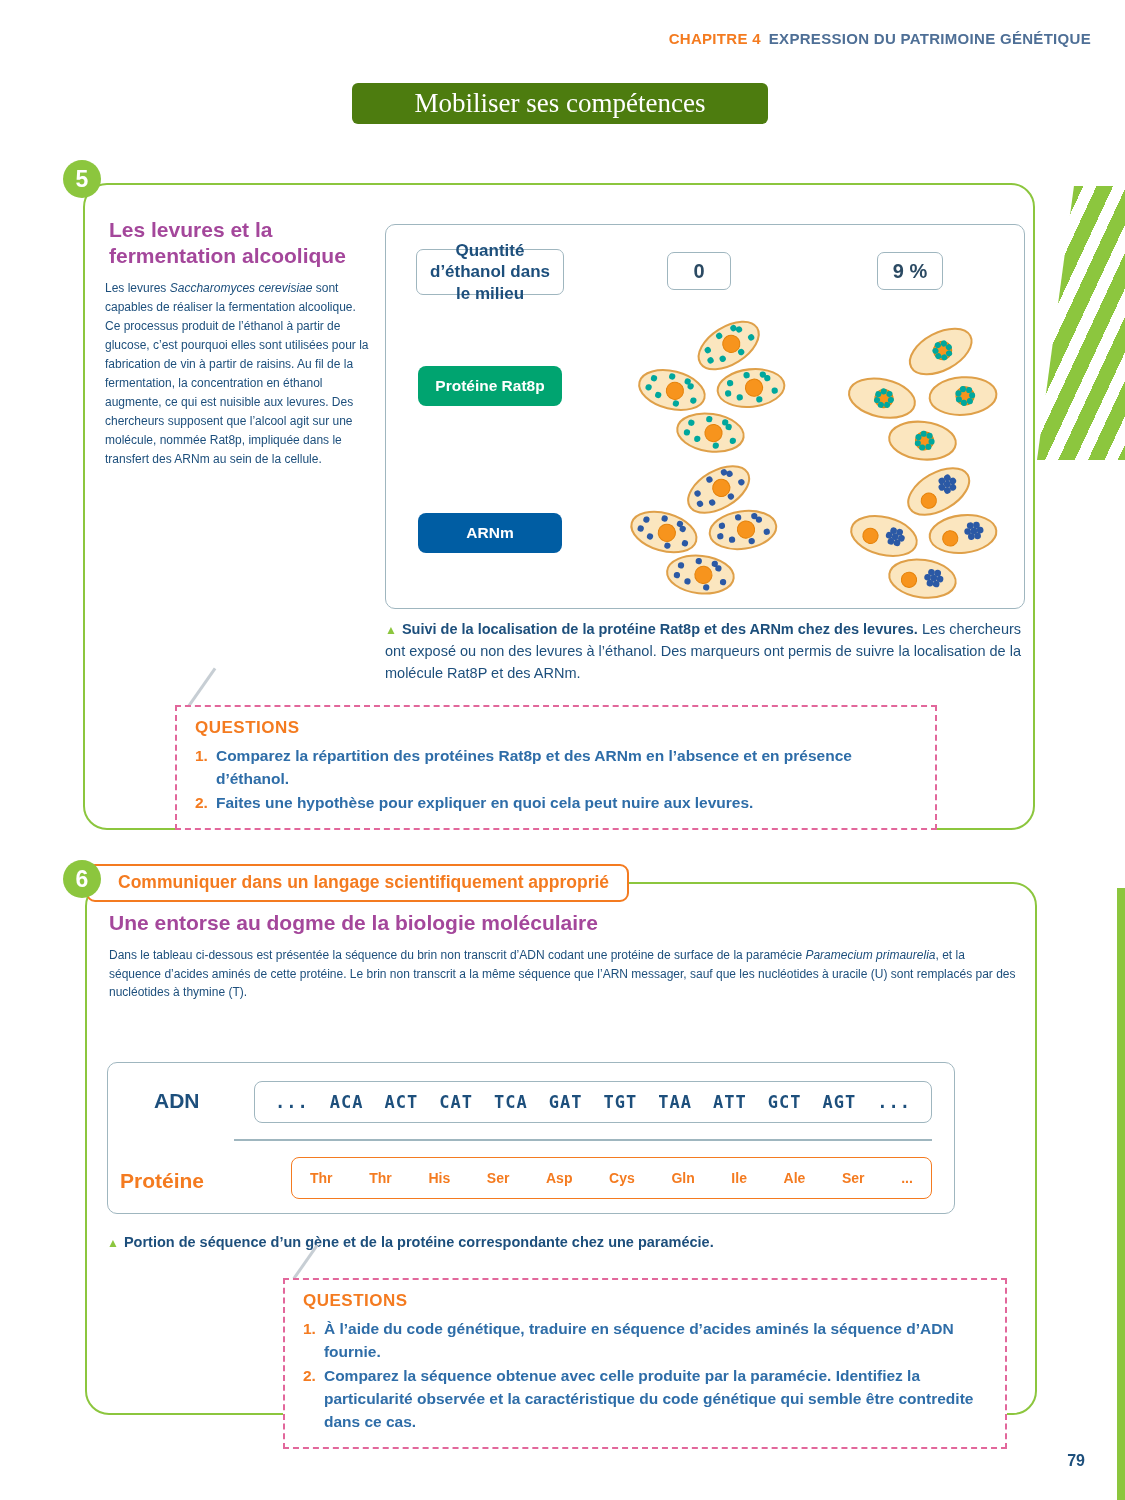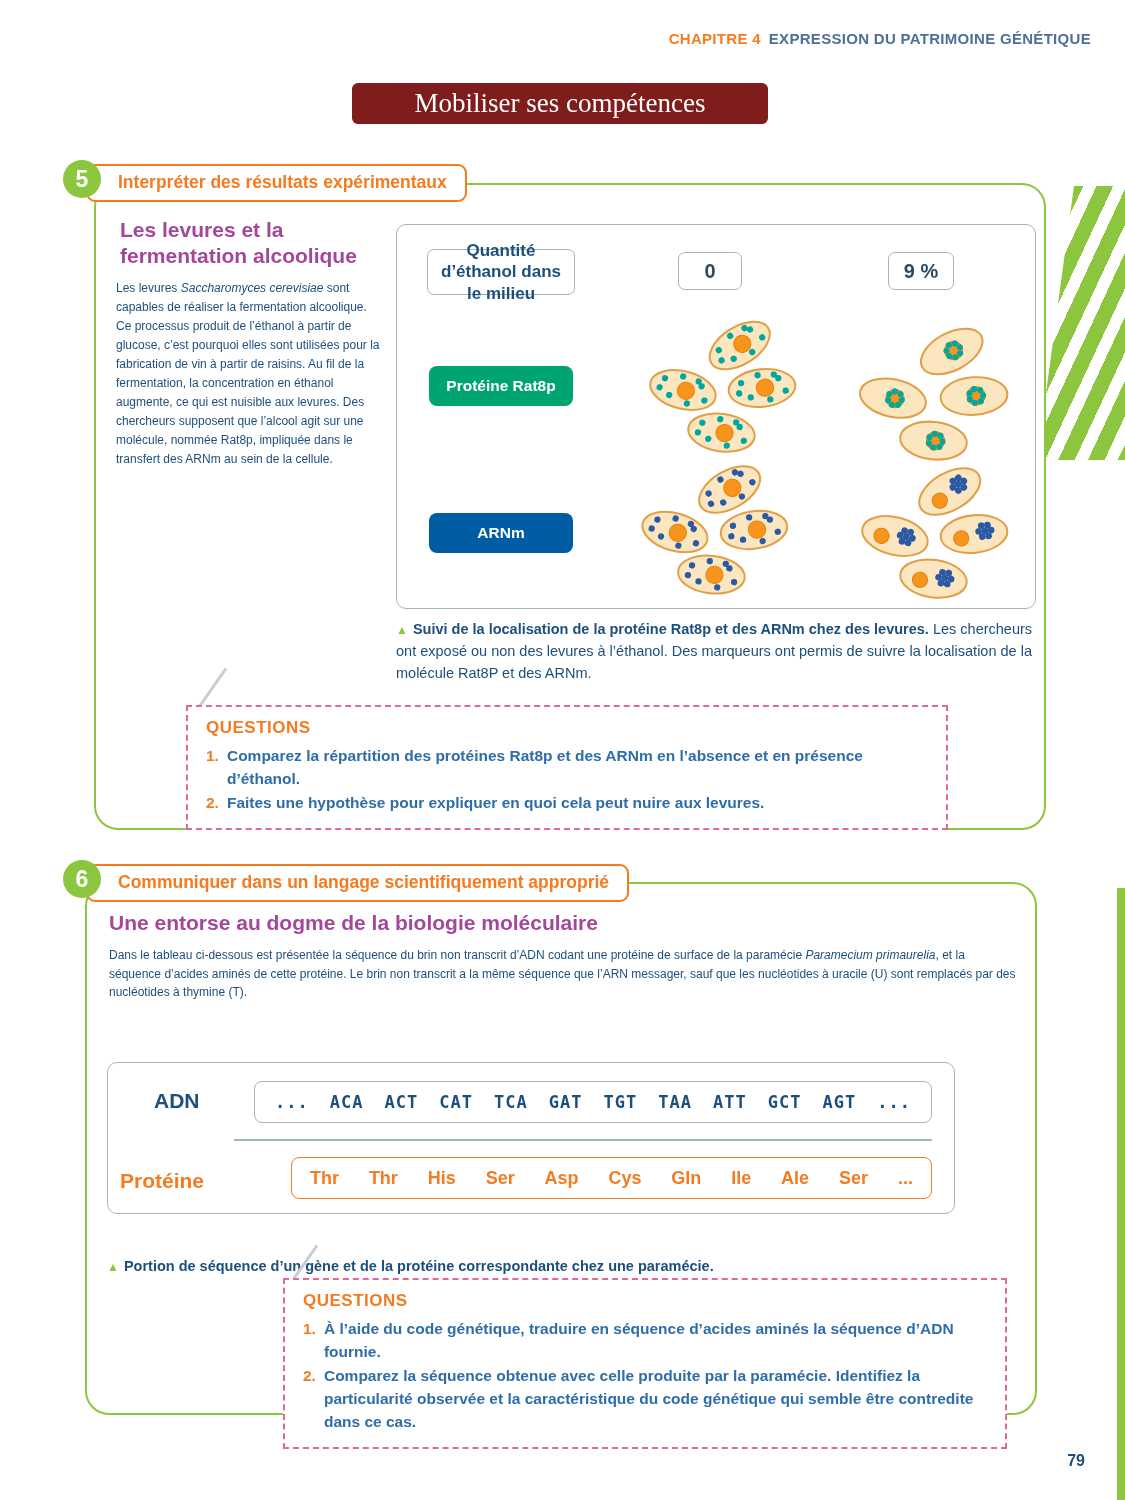--- a/index.html
+++ b/index.html
@@ -7,42 +7,42 @@
   body { font-family: "Liberation Sans", sans-serif; }
   .page { position: relative; width: 1125px; height: 1500px; background: #fff; overflow: hidden; }
 
   
   .chapter-header { position: absolute; top: 30px; right: 34px; font-size: 15px; letter-spacing: .3px; }
   .chapter-label { color: #f47b20; font-weight: bold; margin-right: 8px; }
   .chapter-title { color: #4e6f96; font-weight: bold; }
 
   
   .competences-banner { position: absolute; left: 352px; top: 83px; width: 416px; height: 41px;
-    background: #7f1d1d; border-radius: 6px; color: #fff; font-family: "Liberation Serif", serif;
+    background: #4d7c0f; border-radius: 6px; color: #fff; font-family: "Liberation Serif", serif;
     font-size: 27px; display: flex; align-items: center; justify-content: center; }
 
   
   .stripes { position: absolute; right: 0; top: 186px; width: 88px; height: 274px;
     background: repeating-linear-gradient(115deg, #8cc63e 0 15px, #ffffff 15px 27px);
     clip-path: polygon(42% 0, 100% 0, 100% 100%, 0 100%); }
   .side-bar { position: absolute; right: 0; top: 888px; width: 8px; height: 612px; background: #8cc63e; }
 
   
   .section-circle { position: absolute; width: 38px; height: 38px; border-radius: 50%; background: #8cc63e;
     color: #fff; font-weight: bold; font-size: 23px; display: flex; align-items: center; justify-content: center; z-index: 4; }
   #s5-circle { left: 63px; top: 160px; }
   #s6-circle { left: 63px; top: 860px; }
   .section-pill { position: absolute; background: #fff; border: 2.5px solid #f47b20; border-radius: 9px;
     color: #f47b20; font-weight: bold; font-size: 17.5px; padding: 6px 18px 7px 30px; z-index: 3; white-space: nowrap; }
   #s5-pill { left: 86px; top: 164px; }
   #s6-pill { left: 86px; top: 864px; }
 
   
   .panel { position: absolute; border: 2.5px solid #8cc63e; border-radius: 24px; background: #fff; z-index: 1; }
-  #panel5 { left: 94px; top: 183px; width: 952px; height: 647px; }
+  #panel5 { left: 83px; top: 183px; width: 952px; height: 647px; }
   #panel6 { left: 85px; top: 882px; width: 952px; height: 533px; }
 
   .article-title { position: absolute; color: #a4479b; font-weight: bold; font-size: 21px; line-height: 1.25; }
   #p5-title { left: 24px; top: 32px; width: 265px; }
   #p6-title { left: 22px; top: 26px; width: 700px; }
 
   .body-text { position: absolute; color: #1d4f7c; }
   #p5-body { left: 20px; top: 94px; width: 268px; font-size: 12px; line-height: 1.58; }
   #p6-intro { left: 22px; top: 62px; width: 908px; font-size: 12px; line-height: 1.55; }
 
@@ -60,21 +60,21 @@
   #fig5-rat8p { left: 32px; top: 141px; width: 144px; height: 40px; background: #00a470; }
   #fig5-arnm  { left: 32px; top: 288px; width: 144px; height: 40px; background: #005da3; }
   .cells { position: absolute; }
   #cells-r0 { left: 232px; top: 86px; }
   #cells-r9 { left: 442px; top: 92px; }
   #cells-a0 { left: 226px; top: 230px; }
   #cells-a9 { left: 442px; top: 232px; }
 
   .fig-caption { position: absolute; color: #1d4f7c; font-size: 14.5px; line-height: 1.5; }
   #p5-caption { left: 300px; top: 434px; width: 650px; }
-  #p6-caption { left: 20px; top: 348px; width: 820px; font-weight: bold; margin-top: 24px; }
+  #p6-caption { left: 20px; top: 348px; width: 820px; font-weight: bold; }
   .tri { color: #8cc63e; font-size: 12px; margin-right: 5px; }
 
   
   .questions { position: absolute; border: 2px dashed #e2679b; background: #fff; padding: 11px 18px 14px; }
   #p5-questions { left: 90px; top: 520px; width: 762px; }
   #p6-questions { left: 196px; top: 394px; width: 724px; }
   .q-title { color: #f47b20; font-weight: bold; font-size: 17px; letter-spacing: .5px; margin-bottom: 6px; }
   .q-item { display: flex; gap: 8px; color: #2e6da8; font-weight: bold; font-size: 15.5px; line-height: 1.5; }
   .q-num { color: #f47b20; flex: 0 0 auto; }
   .slash { position: absolute; width: 2.5px; height: 58px; background: #c7ced4; transform: rotate(35deg); }
@@ -87,40 +87,39 @@
   .adn-label { position: absolute; left: 46px; top: 26px; color: #1d4f7c; font-weight: bold; font-size: 21px; }
   .codon-strip { position: absolute; left: 146px; top: 18px; width: 678px; height: 42px;
     border: 1.5px solid #9fb6bf; border-radius: 8px; background: #fff;
     display: flex; align-items: center; justify-content: space-between; padding: 0 20px;
     font-family: "DejaVu Sans Mono", monospace; font-weight: bold; color: #1d4f7c; font-size: 17px; letter-spacing: 1px; }
   .divider { position: absolute; left: 126px; top: 76px; width: 698px; height: 1.5px; background: #9fb6bf; }
   .protein-label { position: absolute; left: 12px; top: 106px; color: #f47b20; font-weight: bold; font-size: 21px; }
   .protein-strip { position: absolute; left: 183px; top: 94px; width: 641px; height: 42px;
     border: 1.5px solid #f47b20; border-radius: 8px; background: #fff;
     display: flex; align-items: center; justify-content: space-between; padding: 0 18px;
-    font-weight: bold; color: #f47b20; font-size: 18px; }
+    font-weight: bold; color: #f47b20; font-size: 14px; }
 
   .page-number { position: absolute; right: 40px; bottom: 30px; color: #1d4f7c; font-weight: bold; font-size: 16px; text-align: right; }
 </style>
 </head>
 <body>
 
 <div class="page">
 
   <div class="chapter-header">
     <span class="chapter-label">CHAPITRE 4</span><span class="chapter-title">EXPRESSION DU PATRIMOINE GÉNÉTIQUE</span>
   </div>
 
   <div class="stripes"></div>
   <div class="side-bar"></div>
 
   <div class="competences-banner">Mobiliser ses compétences</div>
 
   <div class="section-circle" id="s5-circle">5</div>
-  <div class="section-pill" id="s5-pill">Interpréter des résultats expérimentaux</div>
 
   <section class="panel" id="panel5">
     <h2 class="article-title" id="p5-title">Les levures et la fermentation alcoolique</h2>
     <p class="body-text" id="p5-body"><span>Les levures </span><span style="font-style: italic;">Saccharomyces cerevisiae</span><span> sont capables de réaliser la fermentation alcoolique. Ce processus produit de l’éthanol à partir de glucose, c’est pourquoi elles sont utilisées pour la fabrication de vin à partir de raisins. Au fil de la fermentation, la concentration en éthanol augmente, ce qui est nuisible aux levures. Des chercheurs supposent que l’alcool agit sur une molécule, nommée Rat8p, impliquée dans le transfert des ARNm au sein de la cellule.</span></p>
 
     <div class="figure" id="fig5">
       <div class="fig-box" id="fig5-ethanol">Quantité d’éthanol dans le milieu</div>
       <div class="fig-box cond" id="fig5-c0">0</div>
       <div class="fig-box cond" id="fig5-c9">9 %</div>
       <div class="fig-tag" id="fig5-rat8p">Protéine Rat8p</div>

